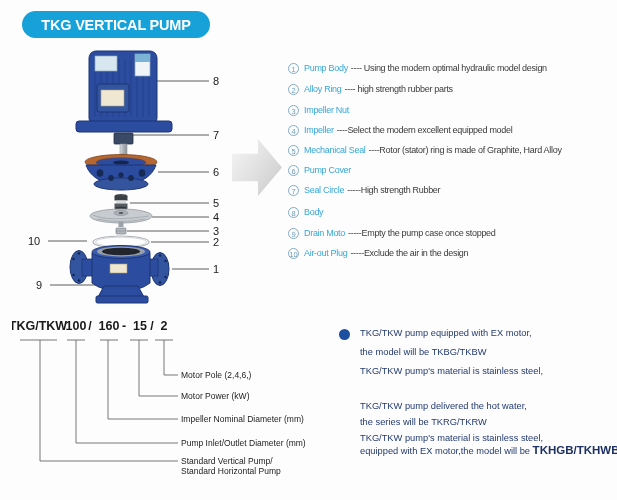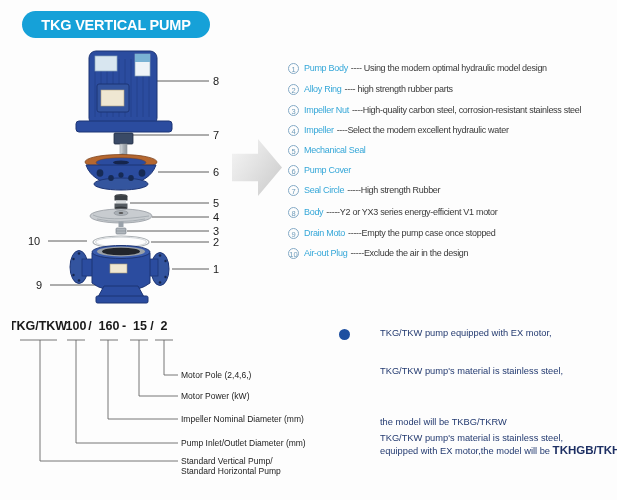--- a/index.html
+++ b/index.html
@@ -30,21 +30,21 @@
     flex:0 0 auto;width:11px;height:11px;border:1px solid #84aac6;border-radius:50%;
     color:#6f9cba;font-size:7.5px;line-height:11px;text-align:center;margin-right:5px;box-sizing:border-box;
     letter-spacing:0;
   }
   .pname{color:#35a7d8;margin-right:3px;}
   .pdesc{color:#3a3a3a;}
   
   .model-svg{position:absolute;left:12px;top:314px;}
   .notes{position:absolute;left:338px;top:326px;width:276px;height:140px;}
   .notes .bullet{position:absolute;left:1px;top:3px;width:11px;height:11px;border-radius:50%;background:#1d4fa0;}
-  .note-line{position:absolute;left:22px;font-size:9.3px;color:#233a70;line-height:12px;white-space:nowrap;margin-left:20px;}
+  .note-line{position:absolute;left:22px;font-size:9.3px;color:#233a70;line-height:12px;white-space:nowrap;}
   .note-model{font-size:11.5px;font-weight:bold;color:#1d2f63;}
   svg text{font-family:"Liberation Sans",sans-serif;}
 </style>
 </head>
 <body>
 
 <div id="canvas">
 
   <div class="banner">
     <span>TKG VERTICAL PUMP</span>
@@ -189,44 +189,43 @@
         <span class="pdesc">---- Using the modern optimal hydraulic model design</span>
       </div>
     <div class="part-row" style="top:37px">
         <span class="badge">2</span>
         <span class="pname">Alloy Ring</span>
         <span class="pdesc">---- high strength rubber parts</span>
       </div>
     <div class="part-row" style="top:58px">
         <span class="badge">3</span>
         <span class="pname">Impeller Nut</span>
-        <span class="pdesc">----High-quality carbon steel, corrosion-resistant stainless steel</span>
       </div>
     <div class="part-row" style="top:78px">
         <span class="badge">4</span>
         <span class="pname">Impeller</span>
-        <span class="pdesc">----Select the modern excellent hydraulic water</span>
+        <span class="pdesc">----Select the modern excellent equipped model</span>
       </div>
     <div class="part-row" style="top:98px">
         <span class="badge">5</span>
         <span class="pname">Mechanical Seal</span>
+        <span class="pdesc">----Rotor (stator) ring is made of Graphite, Hard Alloy</span>
       </div>
     <div class="part-row" style="top:118px">
         <span class="badge">6</span>
         <span class="pname">Pump Cover</span>
       </div>
     <div class="part-row" style="top:138px">
         <span class="badge">7</span>
         <span class="pname">Seal Circle</span>
         <span class="pdesc">-----High strength Rubber</span>
       </div>
     <div class="part-row" style="top:160px">
         <span class="badge">8</span>
         <span class="pname">Body</span>
-        <span class="pdesc">-----Y2 or YX3 series energy-efficient V1 motor</span>
       </div>
     <div class="part-row" style="top:181px">
         <span class="badge">9</span>
         <span class="pname">Drain Moto</span>
         <span class="pdesc">-----Empty the pump case once stopped</span>
       </div>
     <div class="part-row" style="top:201px">
         <span class="badge">10</span>
         <span class="pname">Air-out Plug</span>
         <span class="pdesc">-----Exclude the air in the design</span>
@@ -262,21 +261,23 @@
       <text x="169" y="108">Impeller Nominal Diameter (mm)</text>
       <text x="169" y="132">Pump Inlet/Outlet Diameter (mm)</text>
       <text x="169" y="150">Standard Vertical Pump/</text>
       <text x="169" y="160">Standard Horizontal Pump</text>
     </g>
   </svg>
 
   <div class="notes">
     <span class="bullet"></span>
     <div class="note-line" style="top:1px">TKG/TKW pump equipped with EX motor,</div>
+    <div class="note-line" style="top:20px">the model will be TKBG/TKBW</div>
     <div class="note-line" style="top:39px">TKG/TKW pump's material is stainless steel,</div>
-    <div class="note-line" style="top:90px">the model will be TKBG/TKRW</div>
+    <div class="note-line" style="top:74px">TKG/TKW pump delivered the hot water,</div>
+    <div class="note-line" style="top:90px">the series will be TKRG/TKRW</div>
     <div class="note-line" style="top:106px">TKG/TKW pump's material is stainless steel,</div>
     <div class="note-line" style="top:118px">
       <span>equipped with EX motor,the model will be </span><span class="note-model">TKHGB/TKHWB</span>
     </div>
   </div>
 
 </div>
 
 </body></html>

